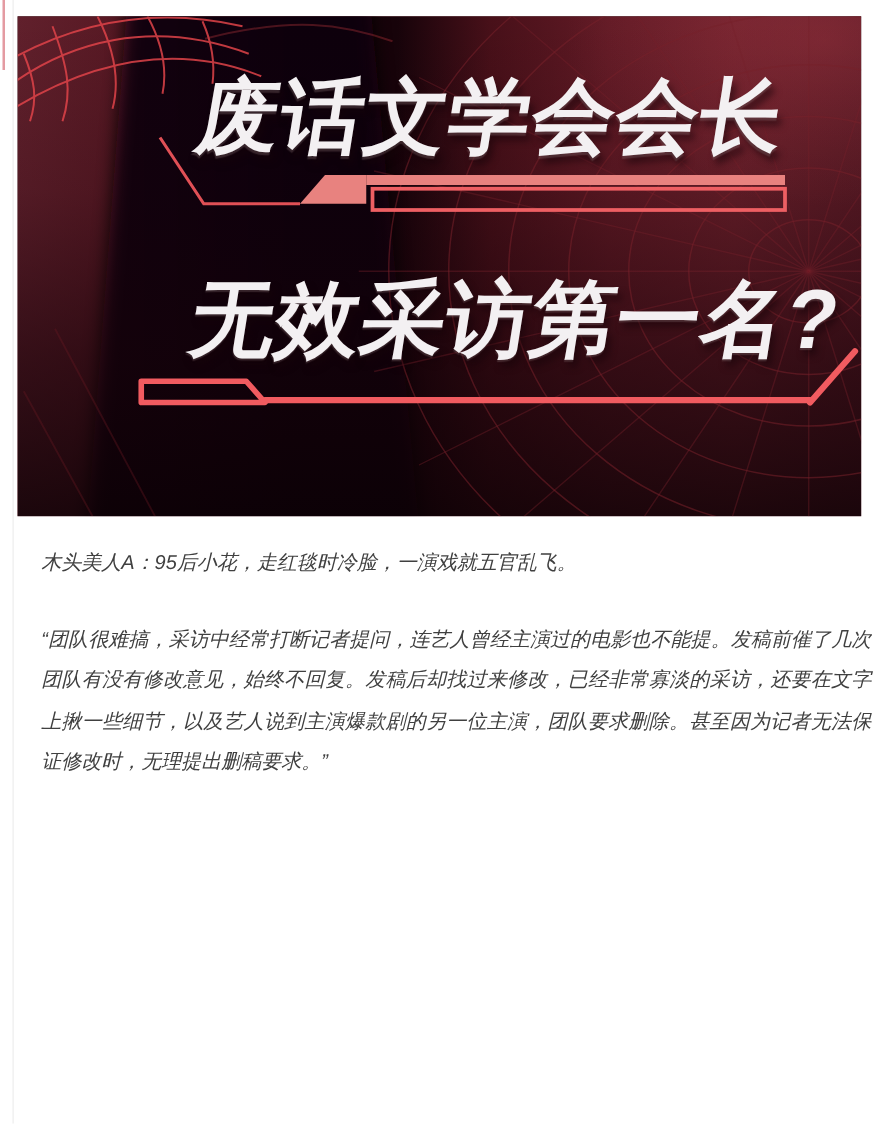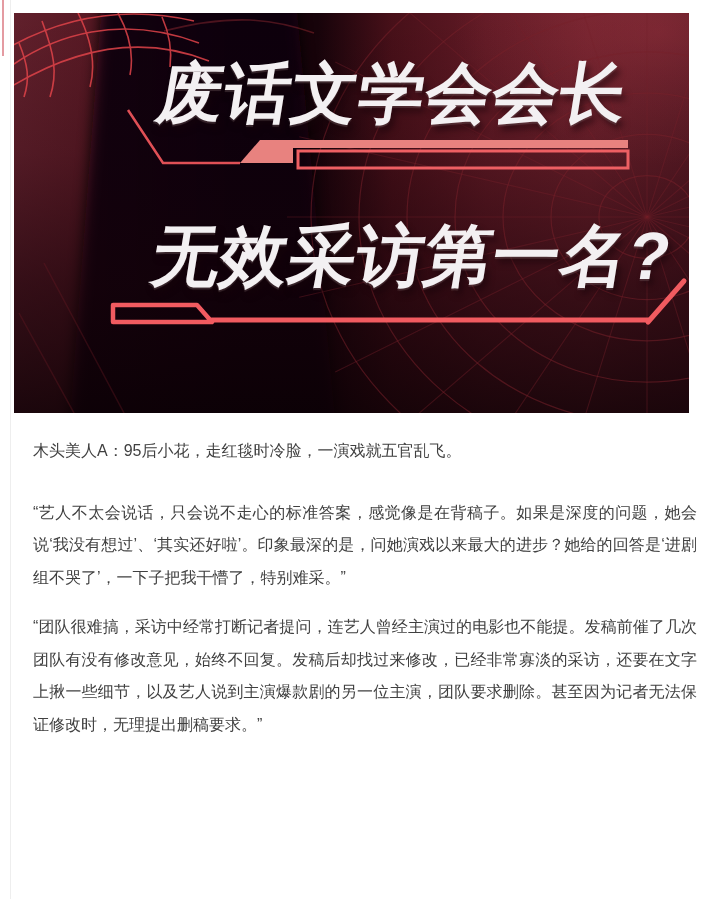--- a/index.html
+++ b/index.html
@@ -38,20 +38,21 @@
   
   .article{
     position:absolute;left:33px;top:435px;width:664px;
   }
   .article p{
     margin:0 0 17px 0;
     font-size:16px;line-height:32.5px;
     color:#404040;
     text-align:justify;
     word-break:break-all;
+    font-style:italic;
   }
   .article p.p-lead{margin-bottom:29px;}
 </style>
 </head>
 <body>
 
 <div class="page-left-edge"></div>
 <div class="red-edge-tick"></div>
 
 <div class="banner">
@@ -154,15 +155,14 @@
       <line x1="634" y1="309" x2="670" y2="268" stroke-width="5"></line>
     </g>
   </svg>
 
   <div class="banner-title t1">废话文学会会长</div>
   <div class="banner-title t2">无效采访第一名?</div>
 </div>
 
 <div class="article">
   <p class="p-lead">木头美人A：95后小花，走红毯时冷脸，一演戏就五官乱飞。</p>
-  <p class="p-q1">“艺人不太会说话，只会说不走心的标准答案，感觉像是在背稿子。如果是深度的问题，她会说‘我没有想过’、‘其实还好啦’。印象最深的是，问她演戏以来最大的进步？她给的回答是‘进剧组不哭了’，一下子把我干懵了，特别难采。”</p>
   <p class="p-q3">“团队很难搞，采访中经常打断记者提问，连艺人曾经主演过的电影也不能提。发稿前催了几次团队有没有修改意见，始终不回复。发稿后却找过来修改，已经非常寡淡的采访，还要在文字上揪一些细节，以及艺人说到主演爆款剧的另一位主演，团队要求删除。甚至因为记者无法保证修改时，无理提出删稿要求。”</p>
 </div>
 
 </body></html>

